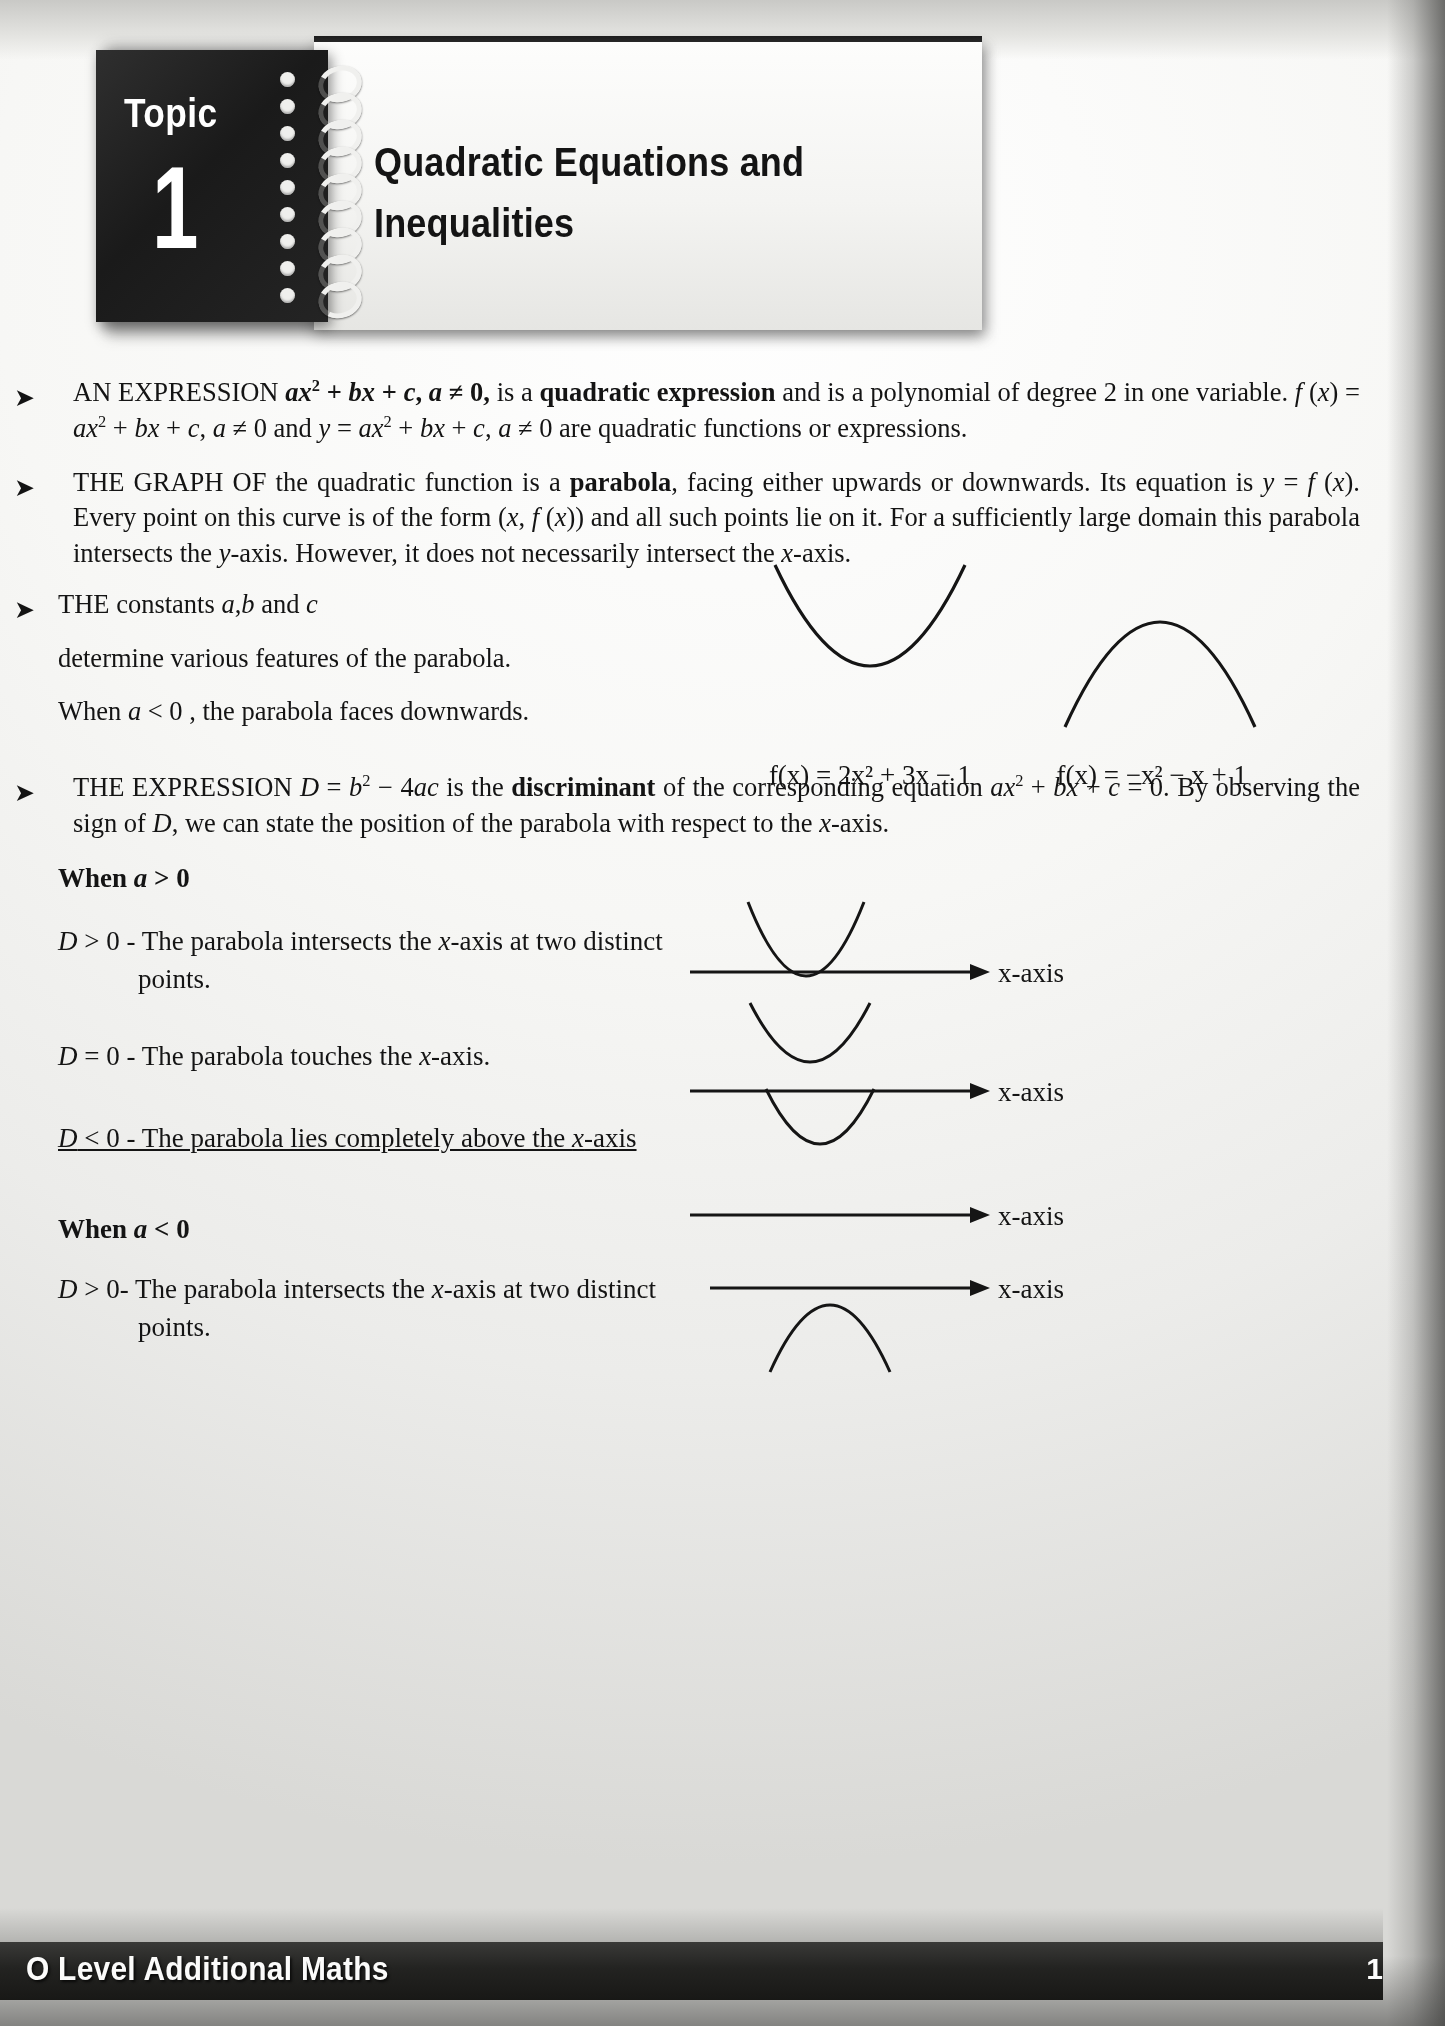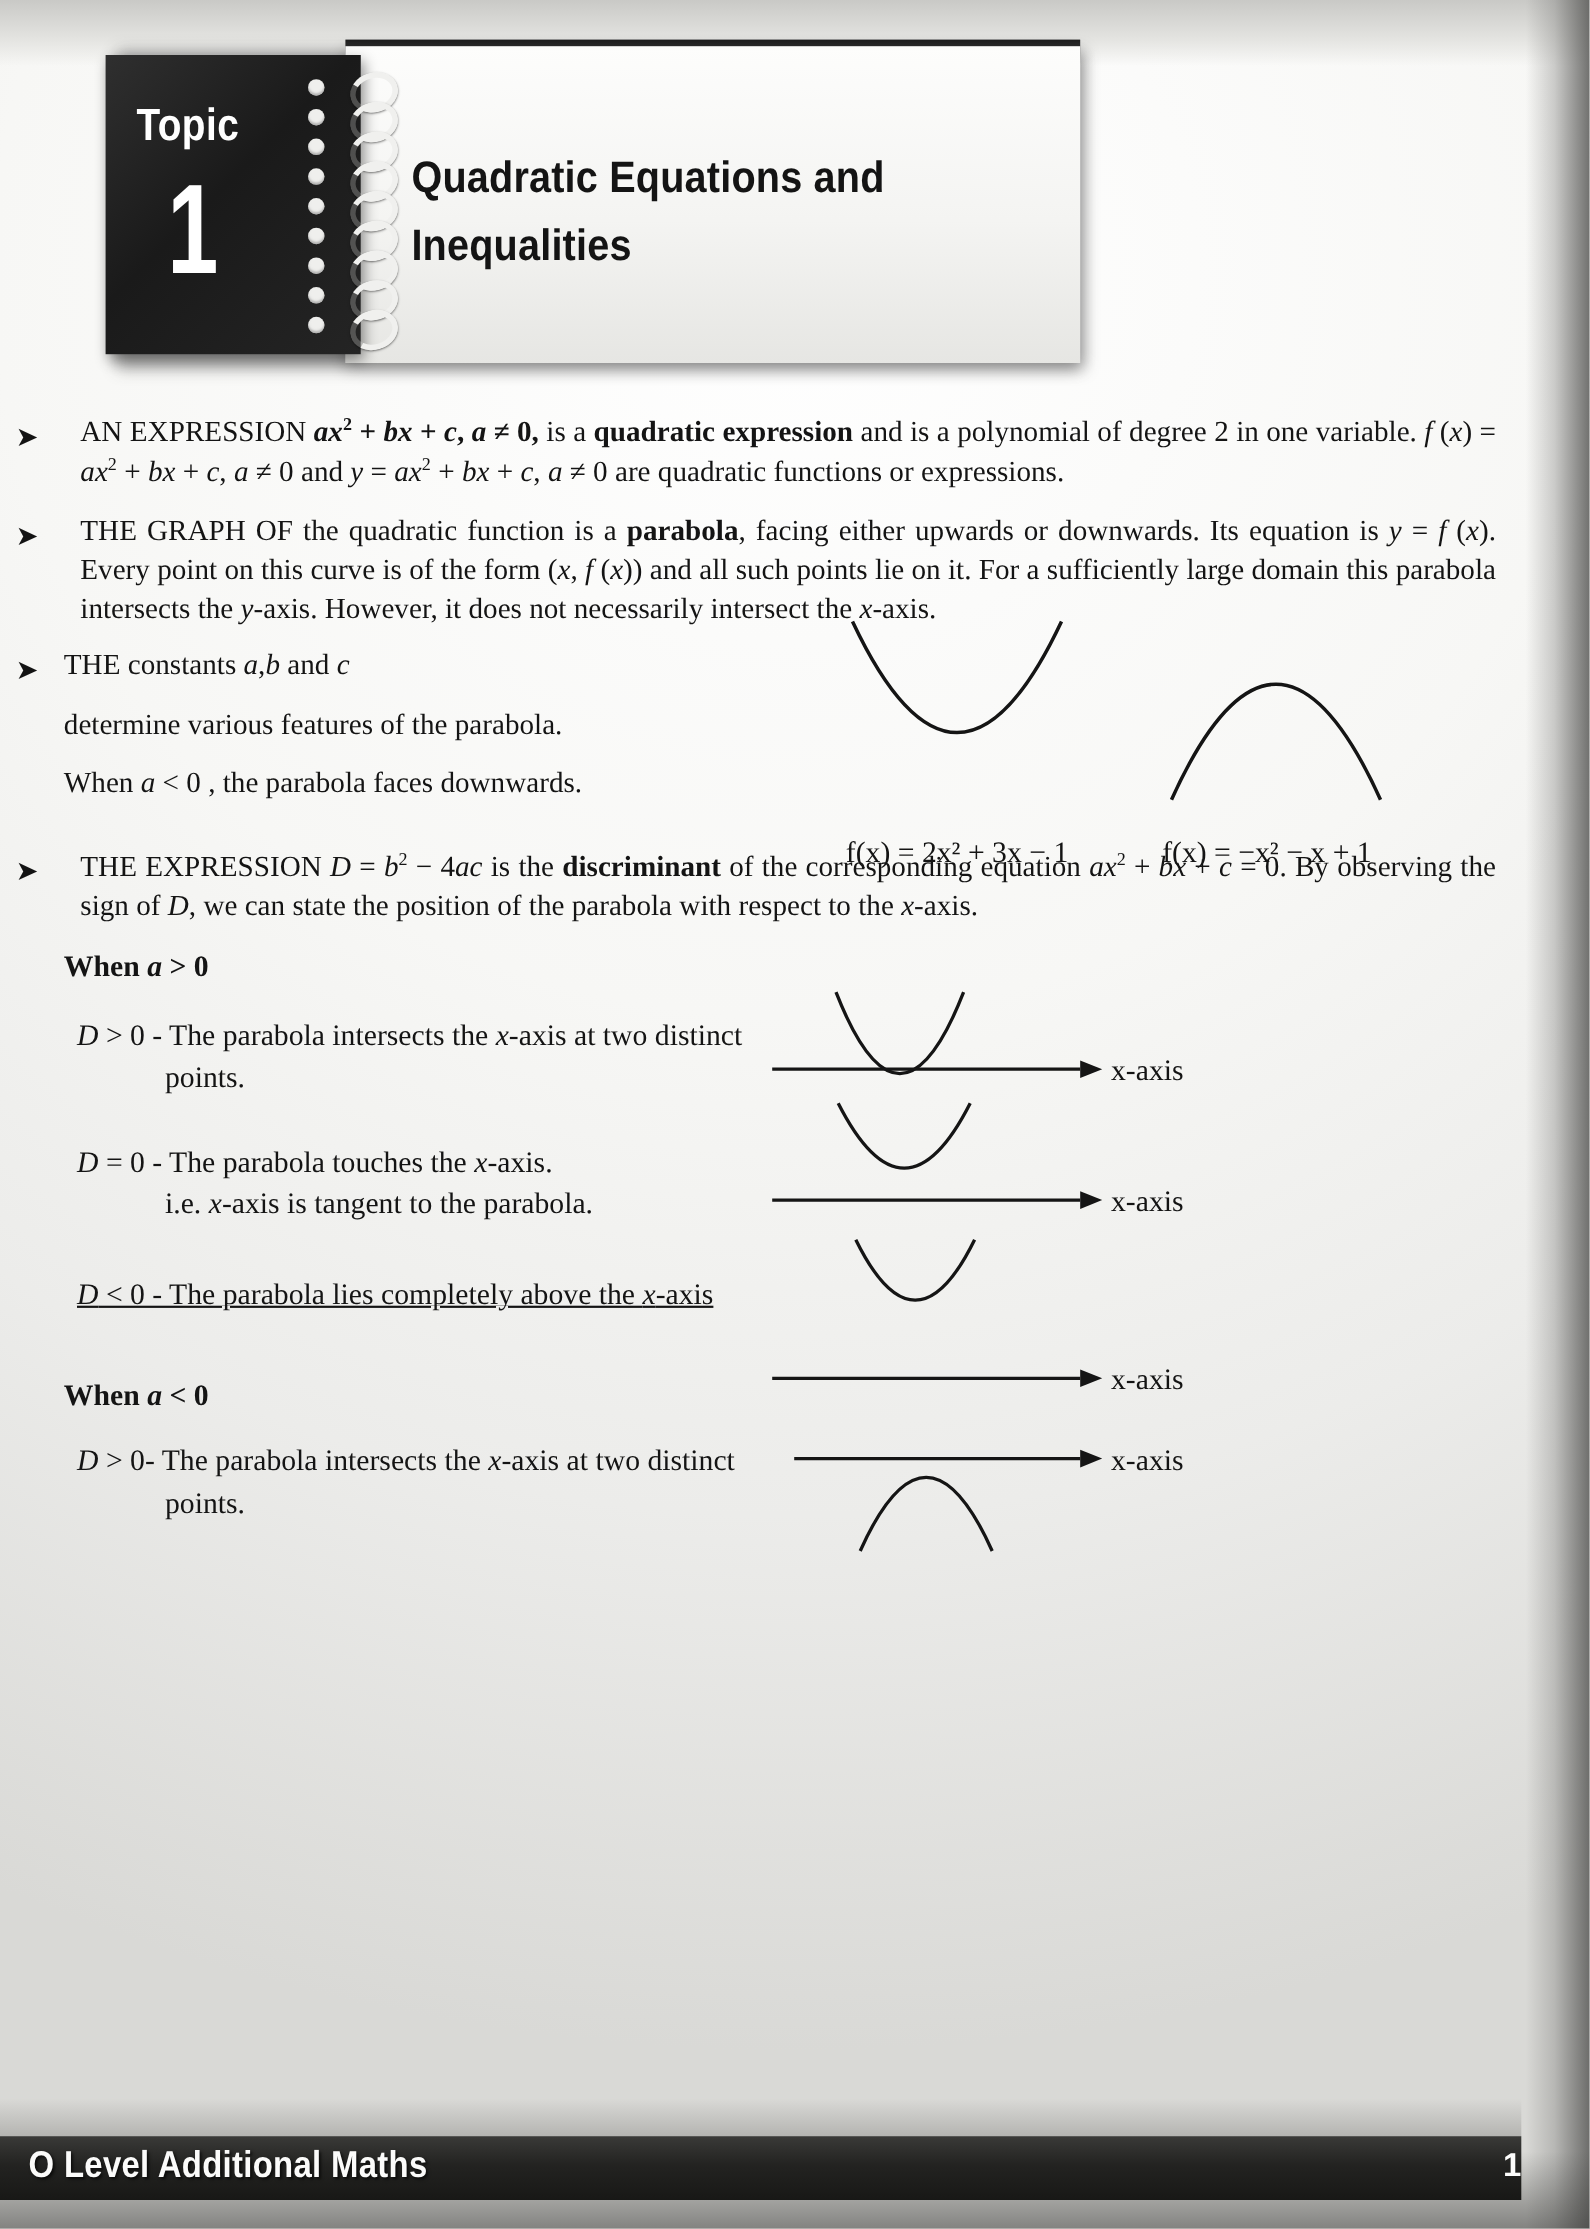--- a/index.html
+++ b/index.html
@@ -109,21 +109,21 @@
     position:absolute;left:735px;top:170px;width:600px;
     font-size:27px;
   }
   #const-eqs span{display:inline-block;}
   .eq-up{width:270px;text-align:center;}
   .eq-dn{width:280px;text-align:center;}
 
   
   #cases{position:relative;margin-top:8px;padding-left:58px;}
   .case-head{font-weight:bold;font-size:27px;margin:0 0 26px 0;}
-  .case-row{position:relative;margin:0 0 38px 12px;}
+  .case-row{position:relative;margin:0 0 38px 0;}
   .case-text{width:640px;font-size:27px;line-height:1.42;}
   .case-text .indent{display:block;padding-left:80px;}
   .case-fig{position:absolute;left:630px;top:-22px;width:400px;height:120px;}
 
   
   #footer{
     position:absolute;left:0;bottom:0;width:1445px;height:120px;
   }
   #footer-band{
     position:absolute;left:0;bottom:26px;width:1383px;height:58px;
@@ -238,21 +238,21 @@
           <svg width="400" height="120" viewBox="0 0 400 120">
             <path d="M 60 2 Q 118 150 176 2" fill="none" stroke="#151515" stroke-width="3"></path>
             <line x1="2" y1="72" x2="282" y2="72" stroke="#151515" stroke-width="3"></line>
             <polygon points="282,64 302,72 282,80" fill="#151515"></polygon>
             <text x="310" y="82" font-family="Liberation Serif, serif" font-size="27" fill="#141414">x-axis</text>
           </svg>
         </div>
       </div>
 
       <div class="case-row" style="margin-bottom:44px;">
-        <div class="case-text"><i>D</i> = 0 - The parabola touches the <i>x</i>-axis.<span class="indent">i.e. <i>x</i>-axis is tangent to the parabola.</span></div>
+        <div class="case-text"><i>D</i> = 0 - The parabola touches the <i>x</i>-axis.</div>
         <div class="case-fig" style="top:-38px;">
           <svg width="400" height="140" viewBox="0 0 400 140">
             <path d="M 62 4 Q 122 122 182 4" fill="none" stroke="#151515" stroke-width="3"></path>
             <line x1="2" y1="92" x2="282" y2="92" stroke="#151515" stroke-width="3"></line>
             <polygon points="282,84 302,92 282,100" fill="#151515"></polygon>
             <text x="310" y="102" font-family="Liberation Serif, serif" font-size="27" fill="#141414">x-axis</text>
           </svg>
         </div>
       </div>
 

